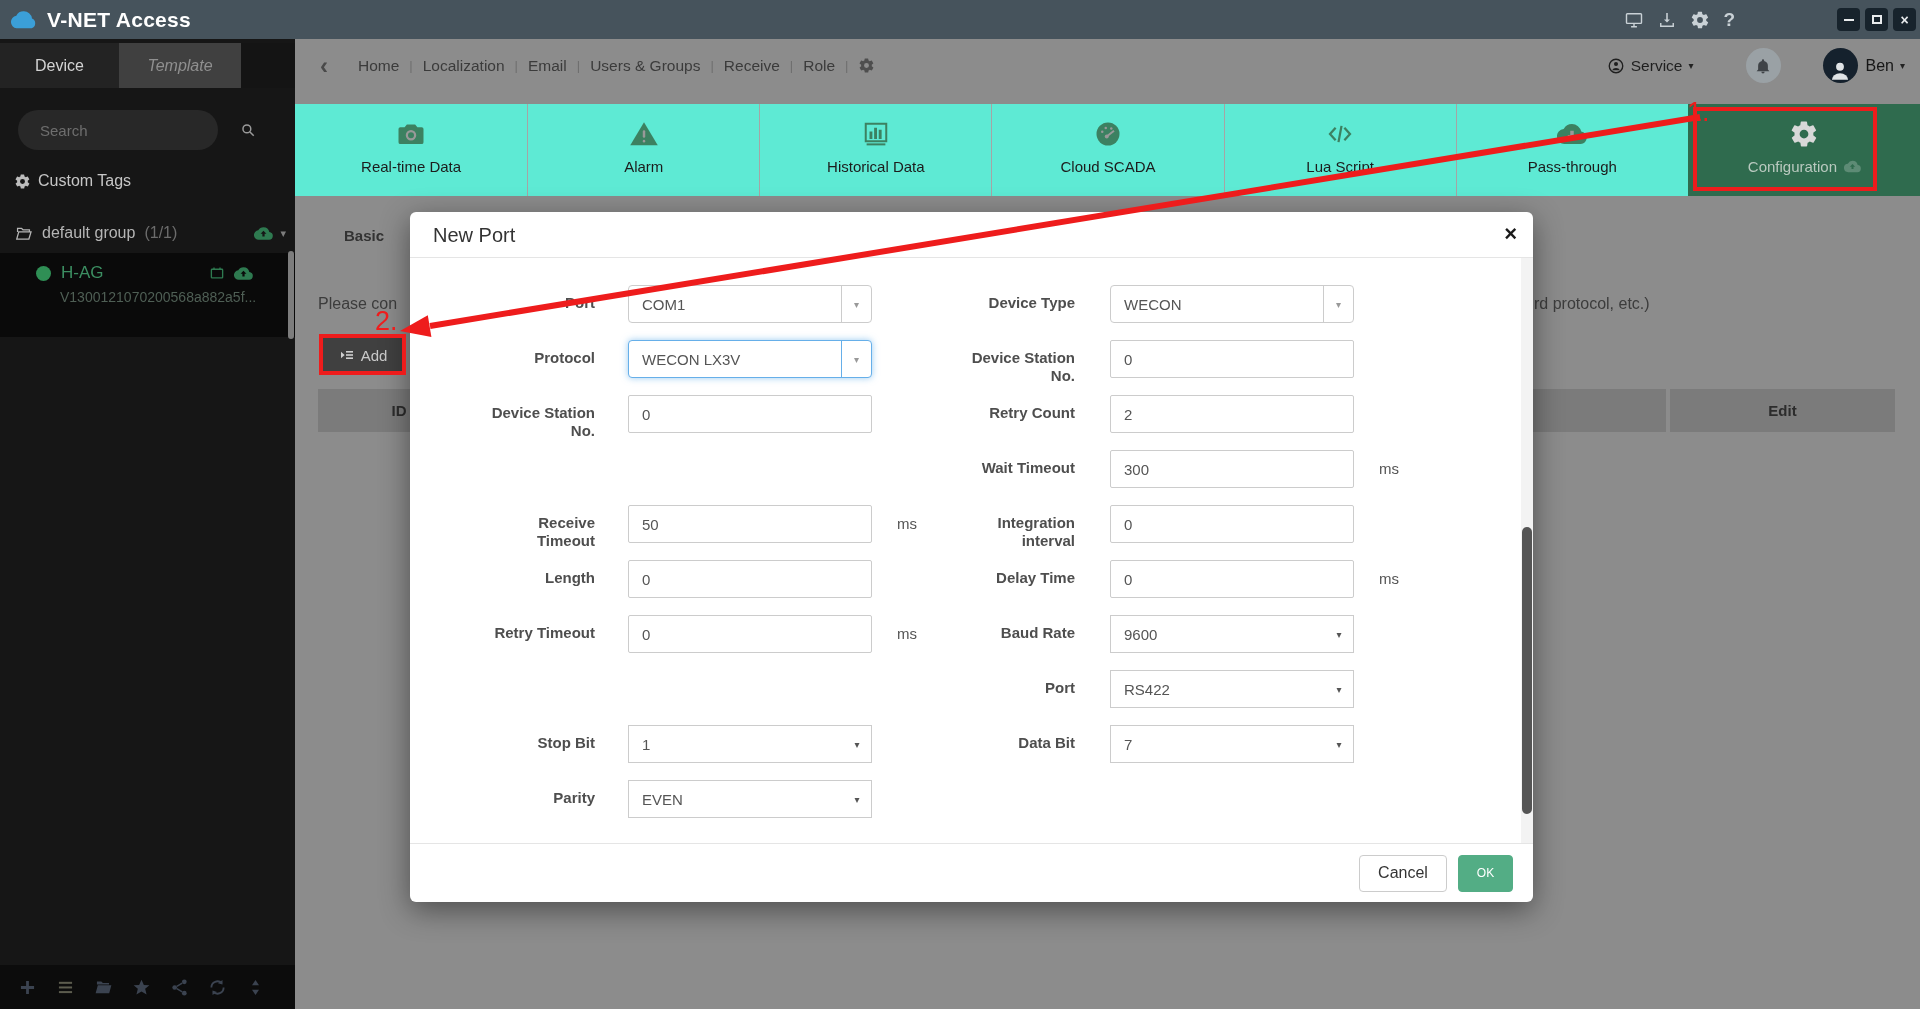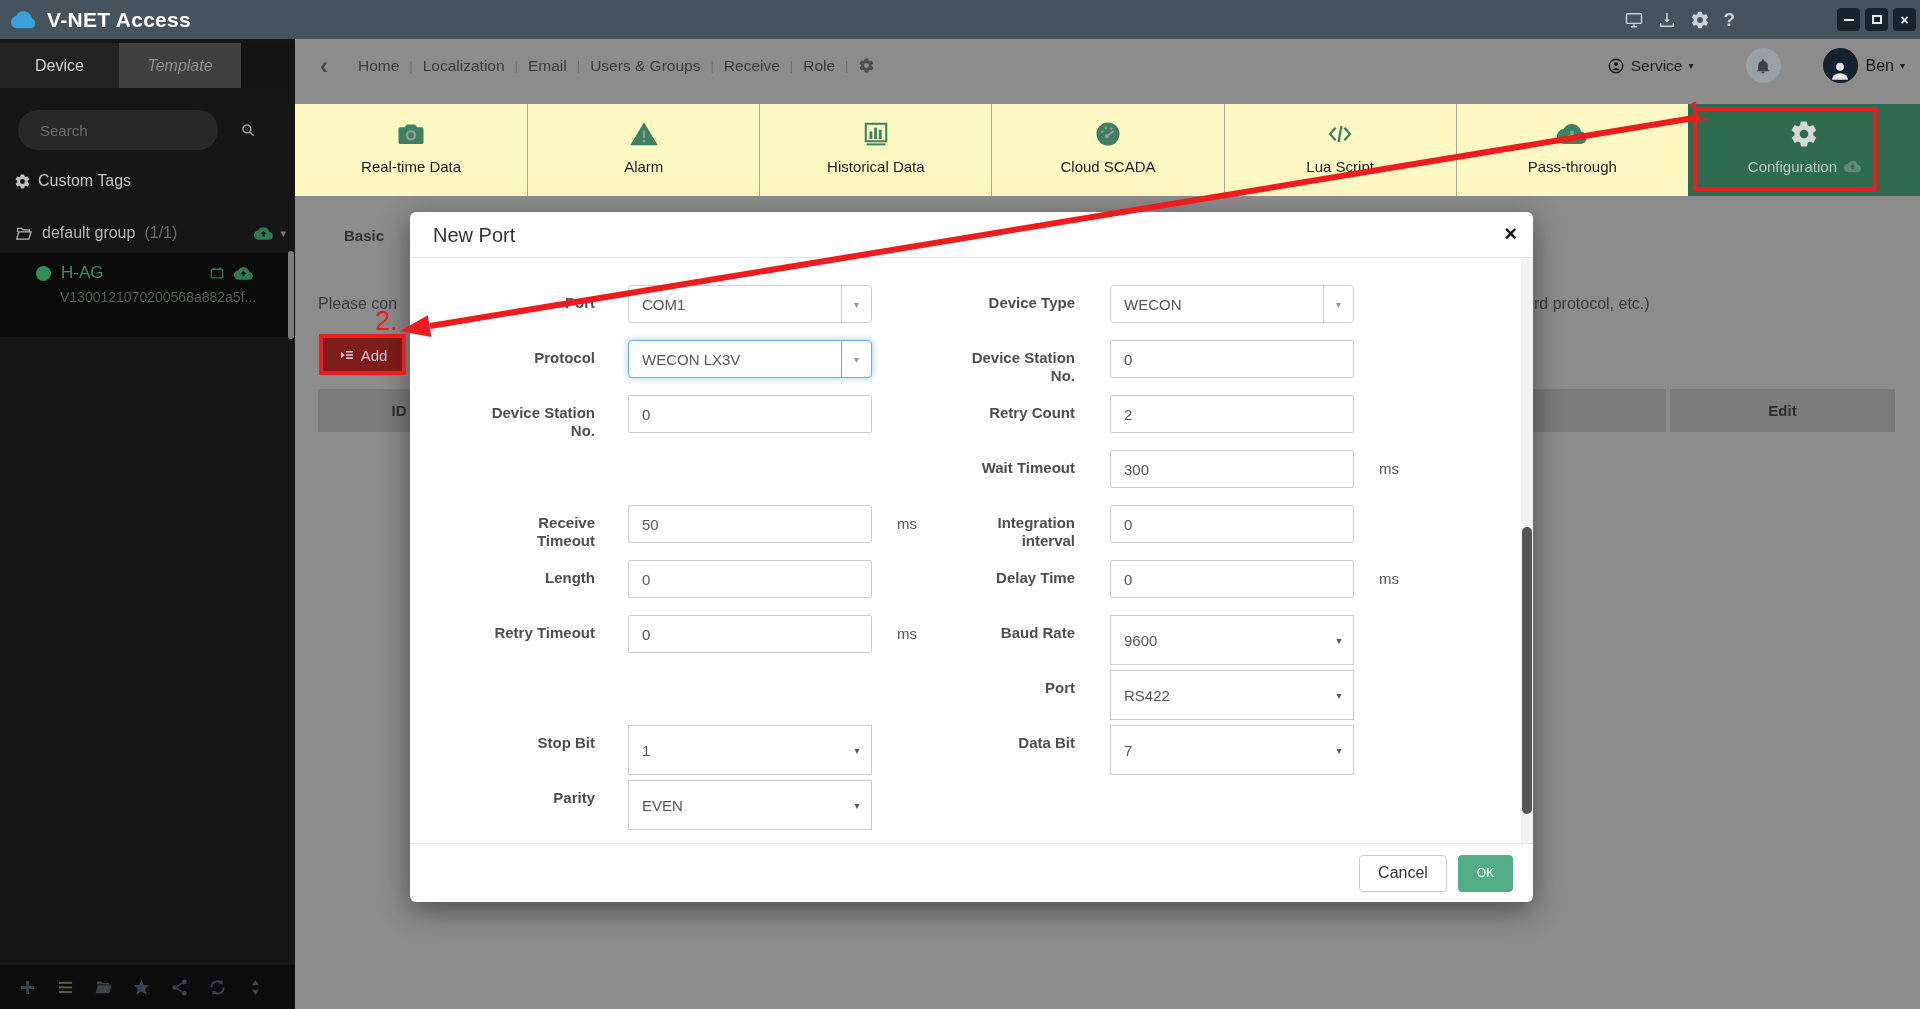--- a/index.html
+++ b/index.html
@@ -63,35 +63,35 @@
   .svc { display:flex; align-items:center; gap:6px; color:#1f1f1f; font-size:15.5px; }
   .svc .pc-ico { width:18px; height:18px; color:#1f1f1f; }
   .caret-sm { font-size:10px; color:#222; }
   .bell-wrap { width:35px; height:35px; border-radius:50%; background:#9aa1a5; display:flex; align-items:center; justify-content:center; margin-left:52px; }
   .bell-ico { width:18px; height:18px; color:#3f4347; }
   .avatar { width:35px; height:35px; border-radius:50%; background:#15212d; display:flex; align-items:flex-end; justify-content:center; overflow:hidden; margin-left:42px; }
   .av-ico { width:26px; height:26px; color:#dfe3e6; }
   .user-name { margin-left:8px; color:#161616; font-size:16px; display:flex; align-items:center; gap:6px; }
 
   
-  .strip { position:absolute; left:295px; top:104px; width:1625px; height:92px; background:#fef9c3; display:flex; }
+  .strip { position:absolute; left:295px; top:104px; width:1625px; height:92px; background:#5eead4; display:flex; }
   .ftab { width:232.15px; display:flex; flex-direction:column; align-items:center; padding-top:15px; border-left:1px solid #a5a5a5; }
   .ftab:first-child { border-left:none; }
   .ftab .fico { width:30px; height:30px; color:#3c8161; }
   .ftab .flab { margin-top:9px; font-size:15px; color:#1c1c1c; display:flex; align-items:center; gap:7px; }
   .ftab.active { background:#2f6b4e; border-left-color:#2f6b4e; }
   .ftab.active .fico { color:#d8d8d8; }
   .ftab.active .flab { color:#b9c9bf; }
   .ftab.active .mini-cloud { width:17px; height:17px; color:#5d8b75; }
 
   
   .basic-tab { position:absolute; left:344px; top:227px; font-size:15px; font-weight:bold; color:#333333; }
   .hint-left { position:absolute; left:318px; top:295px; font-size:16px; color:#3c3c3c; }
   .hint-right { position:absolute; left:1534px; top:295px; font-size:16px; color:#3c3c3c; }
-  .add-btn { position:absolute; left:321px; top:337px; width:84px; height:36px; background:#7f1d1d; border-radius:3px; display:flex; align-items:center; justify-content:center; gap:6px; }
+  .add-btn { position:absolute; left:321px; top:337px; width:84px; height:36px; background:#404040; border-radius:3px; display:flex; align-items:center; justify-content:center; gap:6px; }
   .add-btn .aico { width:16px; height:16px; color:#cfcfcf; }
   .add-btn .alab { color:#c9c9c9; font-size:15px; }
   .table-head { position:absolute; left:318px; top:389px; width:1577px; height:43px; background:#7b7b7b; }
   .th-id { position:absolute; left:0; top:0; width:162px; height:43px; display:flex; align-items:center; justify-content:center; font-size:15px; font-weight:bold; color:#2c2c2c; }
   .th-edit { position:absolute; right:0; top:0; width:229px; height:43px; border-left:4px solid #8c8c8c; display:flex; align-items:center; justify-content:center; font-size:15px; font-weight:bold; color:#2c2c2c; }
 
   
   .modal { position:absolute; left:410px; top:212px; width:1123px; height:690px; background:#ffffff; border-radius:6px; box-shadow:0 8px 30px rgba(0,0,0,.45); z-index:40; }
   .m-head { position:relative; height:46px; border-bottom:1px solid #e5e5e5; }
   .m-title { position:absolute; left:23px; top:0; line-height:46px; font-size:20px; color:#333333; }
@@ -104,21 +104,21 @@
   .flabel { width:115px; text-align:right; font-size:15px; font-weight:bold; color:#4e4e4e; line-height:1.2; padding-top:9px; }
   .fcell.L .fwrap { margin-left:33px; }
   .fcell.R .fwrap { margin-left:35px; }
   .fwrap { width:244px; }
   .finput { width:244px; height:38px; border:1px solid #cccccc; border-radius:2px; background:#fff; color:#555555; font-size:15px; padding-left:13px; outline:none; font-family:"Liberation Sans",sans-serif; }
   .fselA { width:244px; height:38px; border:1px solid #cccccc; border-radius:4px; background:#fff; display:flex; align-items:center; }
   .fselA.focused { border-color:#66afe9; box-shadow:0 0 7px rgba(102,175,233,.65); }
   .fselA .val { flex:1; padding-left:13px; font-size:15px; color:#555555; }
   .fselA .seg { width:30px; align-self:stretch; border-left:1px solid #ccc; display:flex; align-items:center; justify-content:center; color:#999; font-size:10px; }
   .fselA.focused .seg { border-left-color:#66afe9; }
-  .fselB { width:244px; height:50px; border:1px solid #cccccc; background:#fff; display:flex; align-items:center; }
+  .fselB { width:244px; height:38px; border:1px solid #cccccc; background:#fff; display:flex; align-items:center; }
   .fselB .val { flex:1; padding-left:13px; font-size:15px; color:#555555; }
   .fselB .car { width:28px; text-align:center; color:#555; font-size:10px; }
   .sfx { margin-left:25px; padding-top:10px; font-size:15px; color:#555555; }
   .m-scroll-track { position:absolute; right:0; top:46px; width:12px; height:585px; background:#f3f3f3; }
   .m-scroll-thumb { position:absolute; right:1px; top:315px; width:10px; height:287px; background:#555555; border-radius:5px; }
   .m-foot { position:absolute; left:0; bottom:0; width:1123px; height:59px; border-top:1px solid #e5e5e5; display:flex; align-items:center; justify-content:flex-end; gap:11px; padding-right:20px; border-radius:0 0 6px 6px; }
   .btn-cancel { width:88px; height:37px; background:#ffffff; border:1px solid #cccccc; border-radius:4px; color:#333333; font-size:16px; display:flex; align-items:center; justify-content:center; }
   .btn-ok { width:55px; height:37px; background:#53ad85; border:1px solid #53ad85; border-radius:4px; color:#ffffff; font-size:12px; display:flex; align-items:center; justify-content:center; }
 
   

